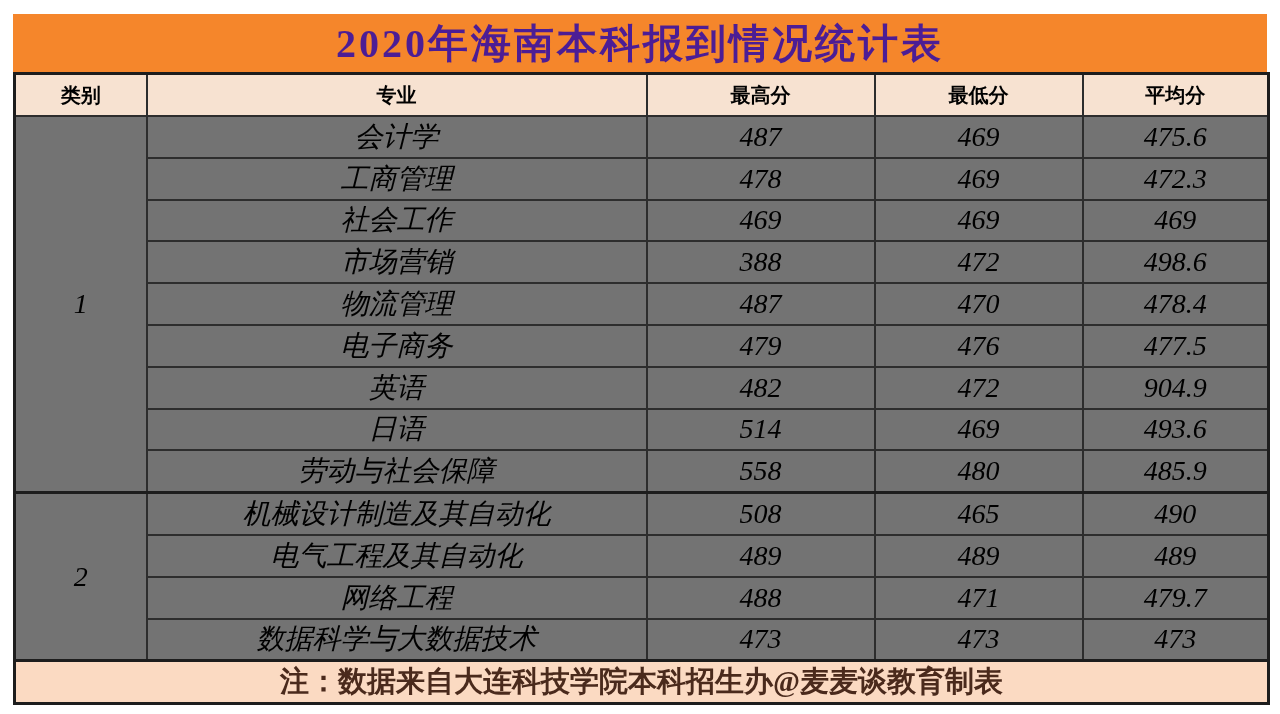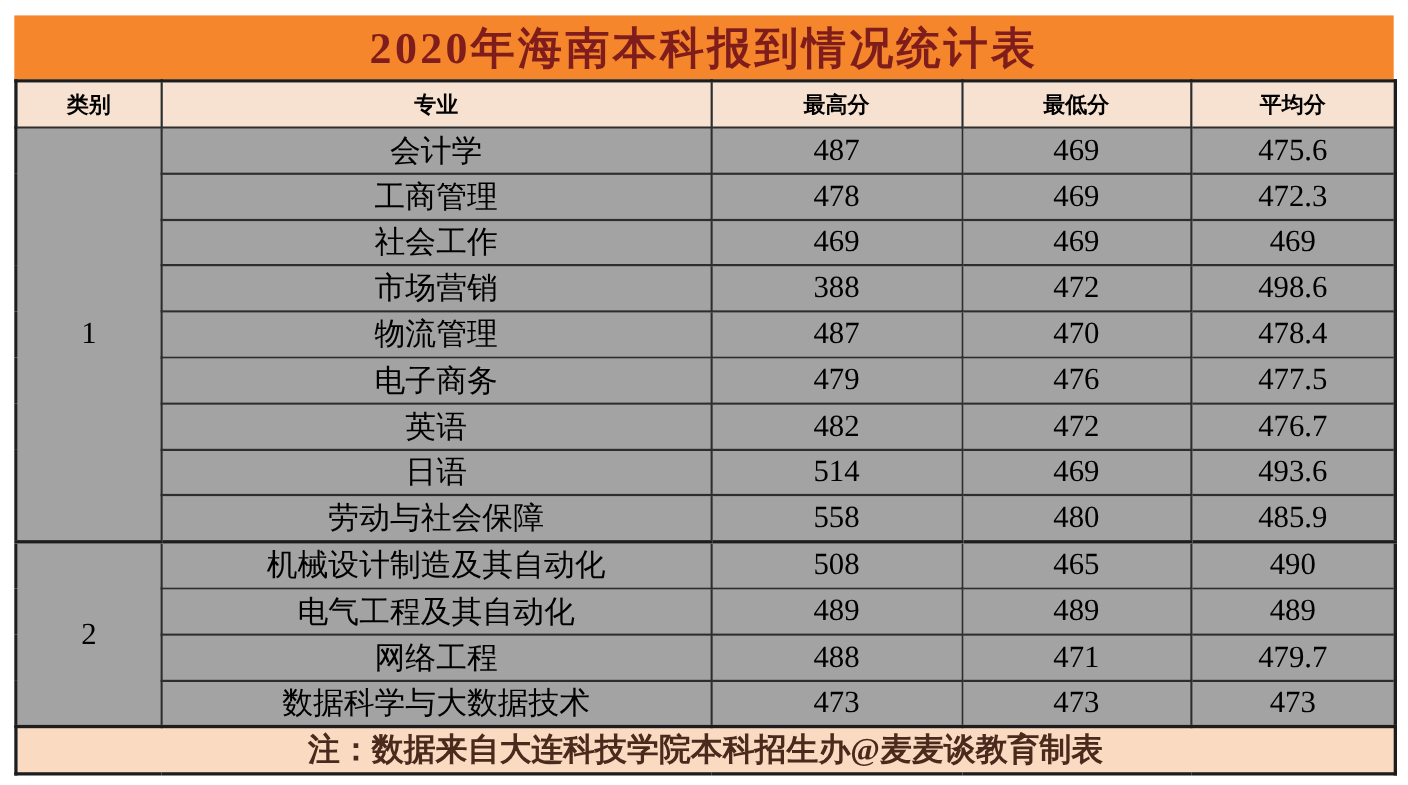--- a/index.html
+++ b/index.html
@@ -18,21 +18,21 @@
     width: 1254px;
   }
   .title-bar {
     background: var(--title-bg, #F5862B);
     height: 58px;
     display: flex;
     align-items: center;
     justify-content: center;
     font-size: 40px;
     font-weight: bold;
-    color: #7f1d1d;
+    color: #4c1d95;
     letter-spacing: 3px;
   }
   table.score-table {
     border-collapse: collapse;
     table-layout: fixed;
     width: 1254px;
     background: #fdfdfd;
     border: 3px solid var(--border-dark, #1d1d1d);
   }
   .score-table th, .score-table td {
@@ -47,21 +47,22 @@
   .score-table thead th {
     background: var(--header-bg, #F7E2D1);
     height: 40px;
     font-size: 20px;
     font-weight: bold;
   }
   .score-table tbody td {
     height: 39.8px;
     font-size: 28px;
     font-weight: normal;
-    background: #a3a3a3;
+    background: #737373;
+    font-style: italic;
   }
   .score-table tbody td.category {
     font-size: 28px;
   }
   .score-table tr.group-start td {
     border-top: 3px solid var(--border-dark, #1d1d1d);
   }
   .score-table tfoot td {
     background: var(--footer-bg, #FBDAC2);
     height: 40px;
@@ -129,21 +130,21 @@
         <tr>
           <td>电子商务</td>
           <td>479</td>
           <td>476</td>
           <td>477.5</td>
         </tr>
         <tr>
           <td>英语</td>
           <td>482</td>
           <td>472</td>
-          <td>476.7</td>
+          <td>904.9</td>
         </tr>
         <tr>
           <td>日语</td>
           <td>514</td>
           <td>469</td>
           <td>493.6</td>
         </tr>
         <tr>
           <td>劳动与社会保障</td>
           <td>558</td>

